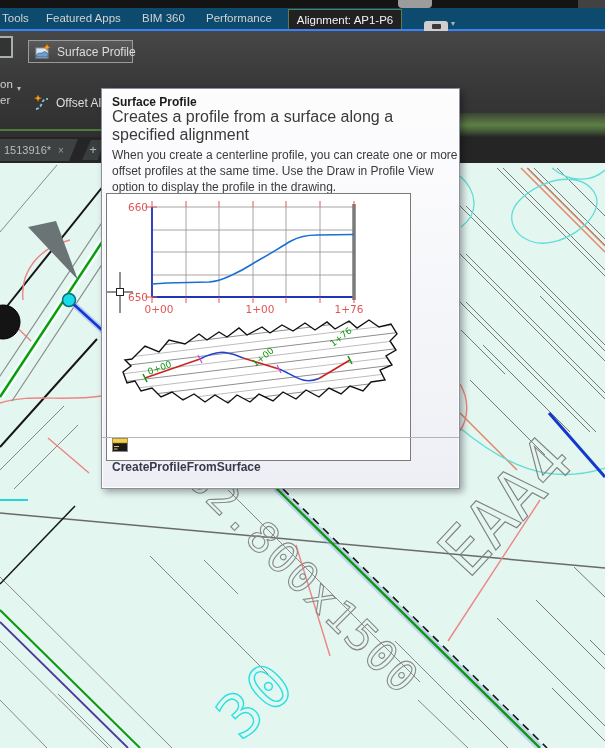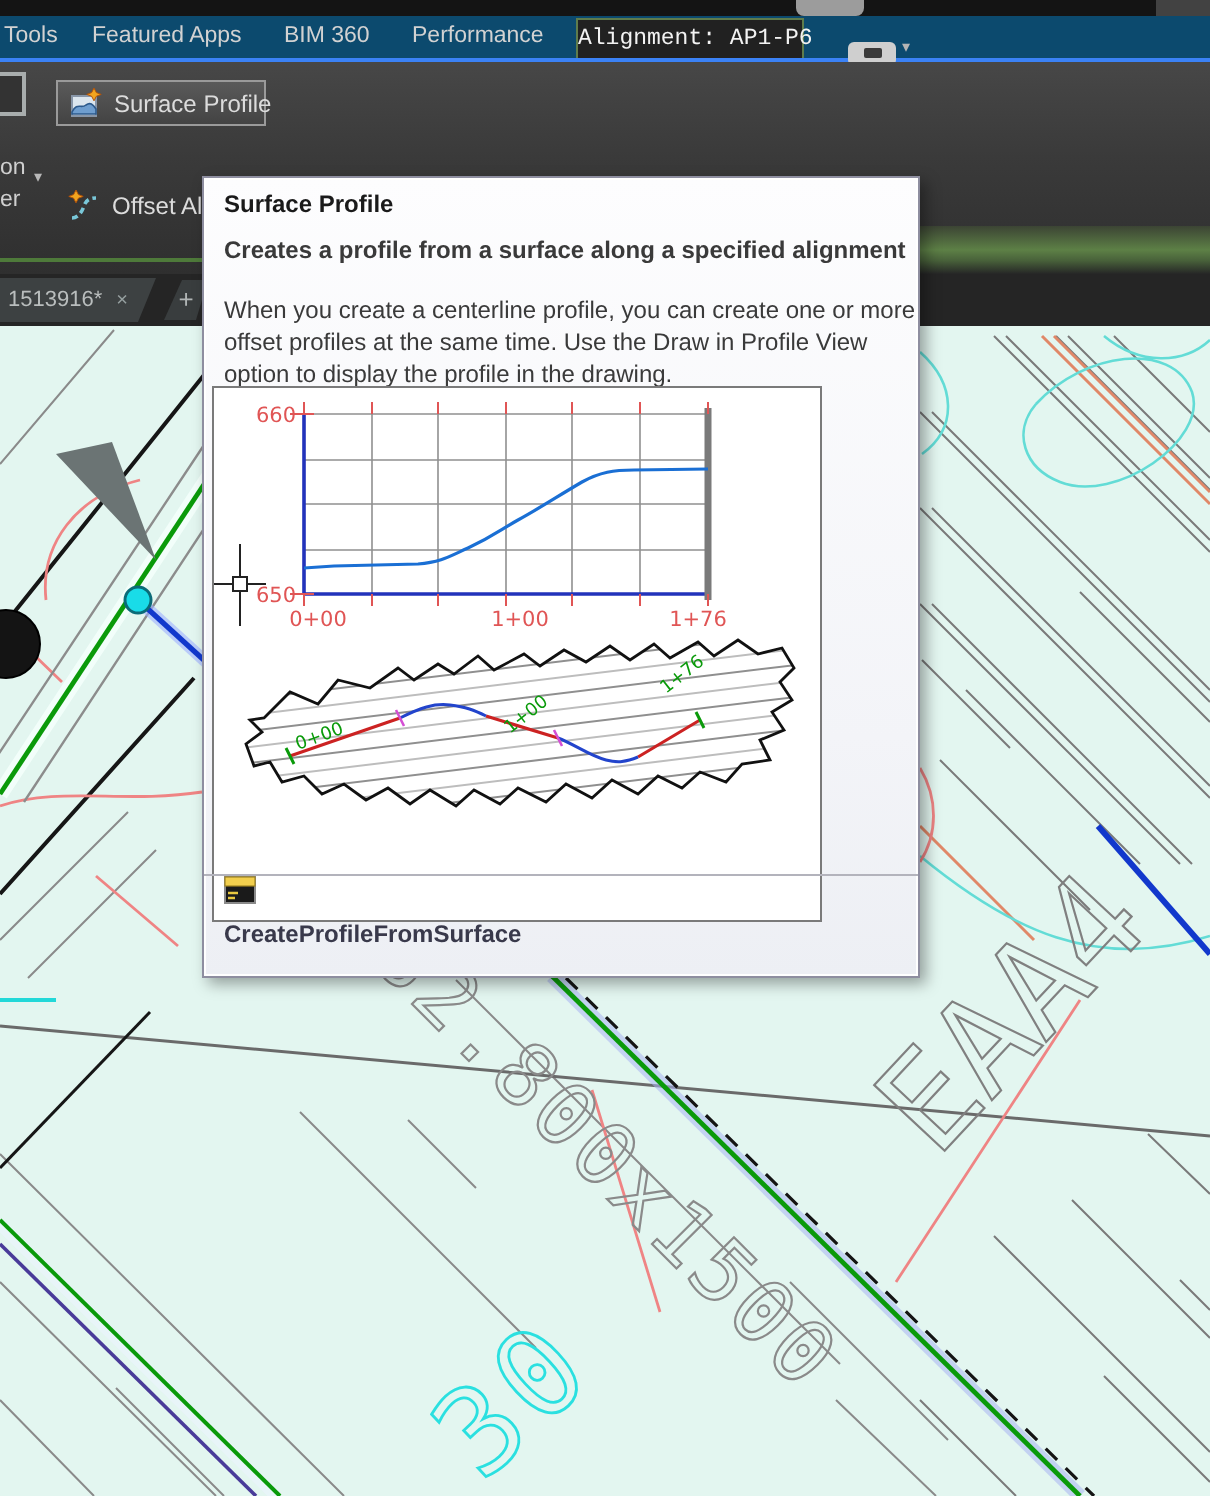--- a/index.html
+++ b/index.html
@@ -6,21 +6,21 @@
   #app{position:relative;width:605px;height:748px;overflow:hidden;
        font-family:"Liberation Sans",sans-serif;background:#2a2a2a;}
   .abs{position:absolute;}
   
   #topstrip{left:0;top:0;width:605px;height:8px;background:#141414;}
   #topstrip-piece{left:398px;top:0;width:34px;height:8px;background:#9c9c9c;border-radius:0 0 4px 4px;}
   #topright-block{left:578px;top:0;width:27px;height:24px;background:#424242;}
   #tabbar{left:0;top:8px;width:605px;height:23px;background:#0c4a6e;border-bottom:2px solid #3b82f6;box-sizing:border-box;}
   .rtab{position:absolute;top:0;height:21px;line-height:21px;font-size:11.5px;color:#d2d2d2;white-space:nowrap;cursor:default;}
   .rtab.active{top:1px;height:20px;line-height:20px;text-align:center;color:#f2f2f2;
-               background:#212121;border:1px solid #5f7c4c;border-bottom:none;box-sizing:border-box;font-family:Liberation Mono, monospace;}
+               background:#212121;border:1px solid #5f7c4c;border-bottom:none;box-sizing:border-box;}
   #panel-toggle{left:424px;top:13px;width:24px;height:12px;background:#cfcfcf;border-radius:3px;}
   #panel-toggle .bar{position:absolute;left:8px;top:3px;width:9px;height:5px;background:#3a3a3a;border-radius:1px;}
   #panel-caret{left:451px;top:11px;font-size:8px;color:#b5b5b5;}
   
   #ribbon{left:0;top:31px;width:605px;height:106px;background:linear-gradient(180deg,#474747 0%,#3a3a3a 45%,#2f2f2f 100%);}
   #ribbon-green-band{left:452px;top:82px;width:153px;height:24px;
       background:linear-gradient(180deg,#3c4434 0%,#5d8046 50%,#48613a 72%,#262626 100%);}
   #ribbon-green-line{left:0;top:98px;width:101px;height:2px;background:#4e7a3a;}
   .rbtn{position:absolute;display:flex;align-items:center;gap:6px;height:23px;
         color:#dcdcdc;font-size:12px;white-space:nowrap;padding:0 6px;box-sizing:border-box;}
@@ -40,21 +40,21 @@
           color:#b0b5b5;font-size:13px;text-align:center;line-height:20px;}
   
   #cad{left:0;top:0;width:605px;height:748px;z-index:1;}
   #chrome{z-index:2;left:0;top:0;width:605px;height:163px;}
   
   #tooltip{left:101px;top:88px;width:359px;height:401px;z-index:3;box-sizing:border-box;
            background:linear-gradient(180deg,#fdfdfe 0%,#f3f4f8 70%,#edeff4 100%);
            border:1px solid #8e8ea0;box-shadow:3px 3px 7px rgba(0,0,0,.35),inset 0 0 0 1px #fff;}
   #tooltip *{position:absolute;}
   .tt-title{left:10px;top:6px;font-size:12px;font-weight:bold;color:#1a1a1a;}
-  .tt-summary{left:10px;top:29px;width:342px;font-size:12px;color:#3a3a3a;font-weight:bold;}
+  .tt-summary{left:10px;top:19px;width:342px;font-size:16px;color:#3a3a3a;}
   .tt-body{left:10px;top:58px;width:347px;font-size:12px;color:#3a3a3a;line-height:16px;}
   .tt-image{left:4px;top:104px;width:305px;height:268px;background:#fff;border:1px solid #7a7a7a;box-sizing:border-box;}
   .tt-sep{left:0;top:348px;width:357px;height:1px;background:#b3b3bc;}
   .tt-cmd{left:10px;top:356px;display:flex;position:absolute;align-items:center;gap:7px;}
   .tt-cmd span{position:static;font-size:12px;font-weight:bold;color:#39394b;margin-top:43px;}
   .tt-cmd .cmdico{position:static;width:16px;height:14px;}
   .tt-help{left:10px;top:383px;font-size:12px;font-weight:bold;color:#39394b;}
 </style>
 </head>
 <body>

